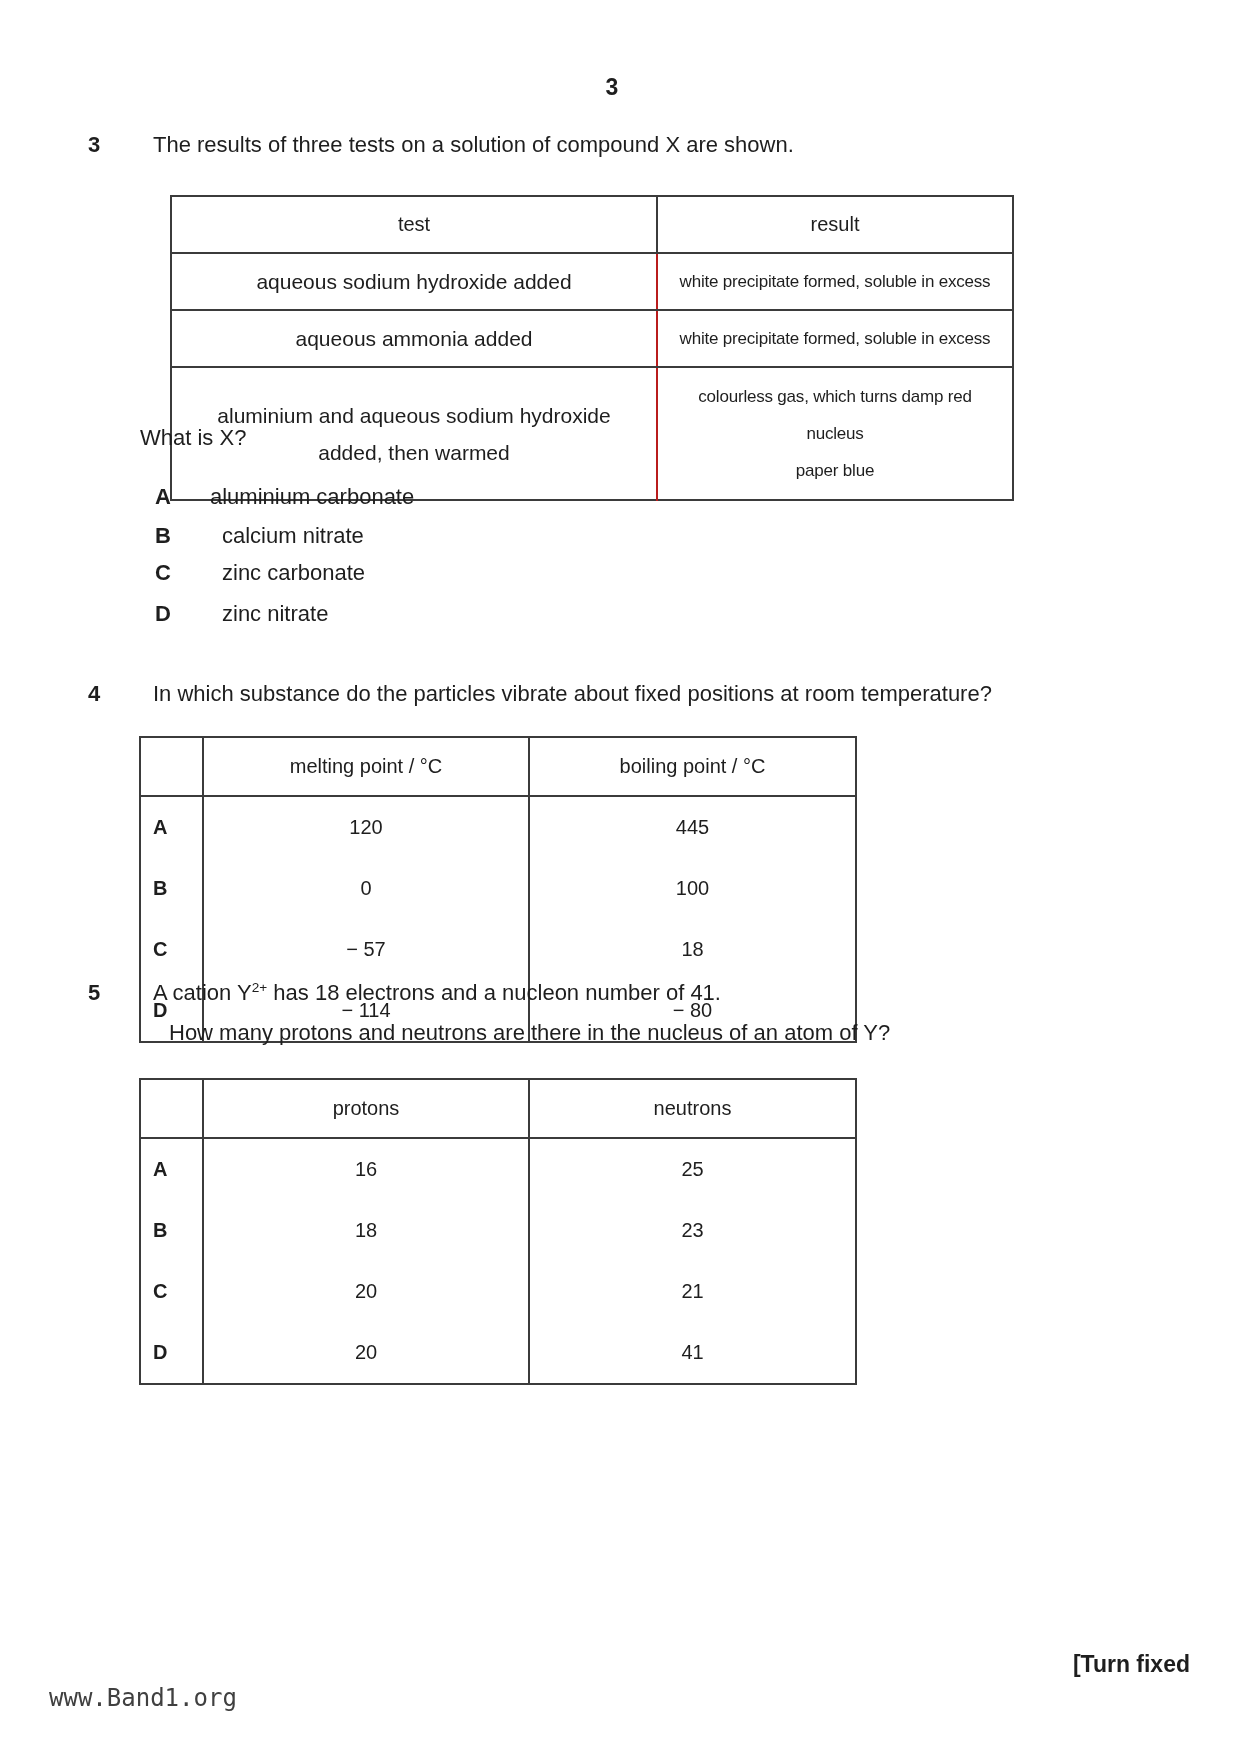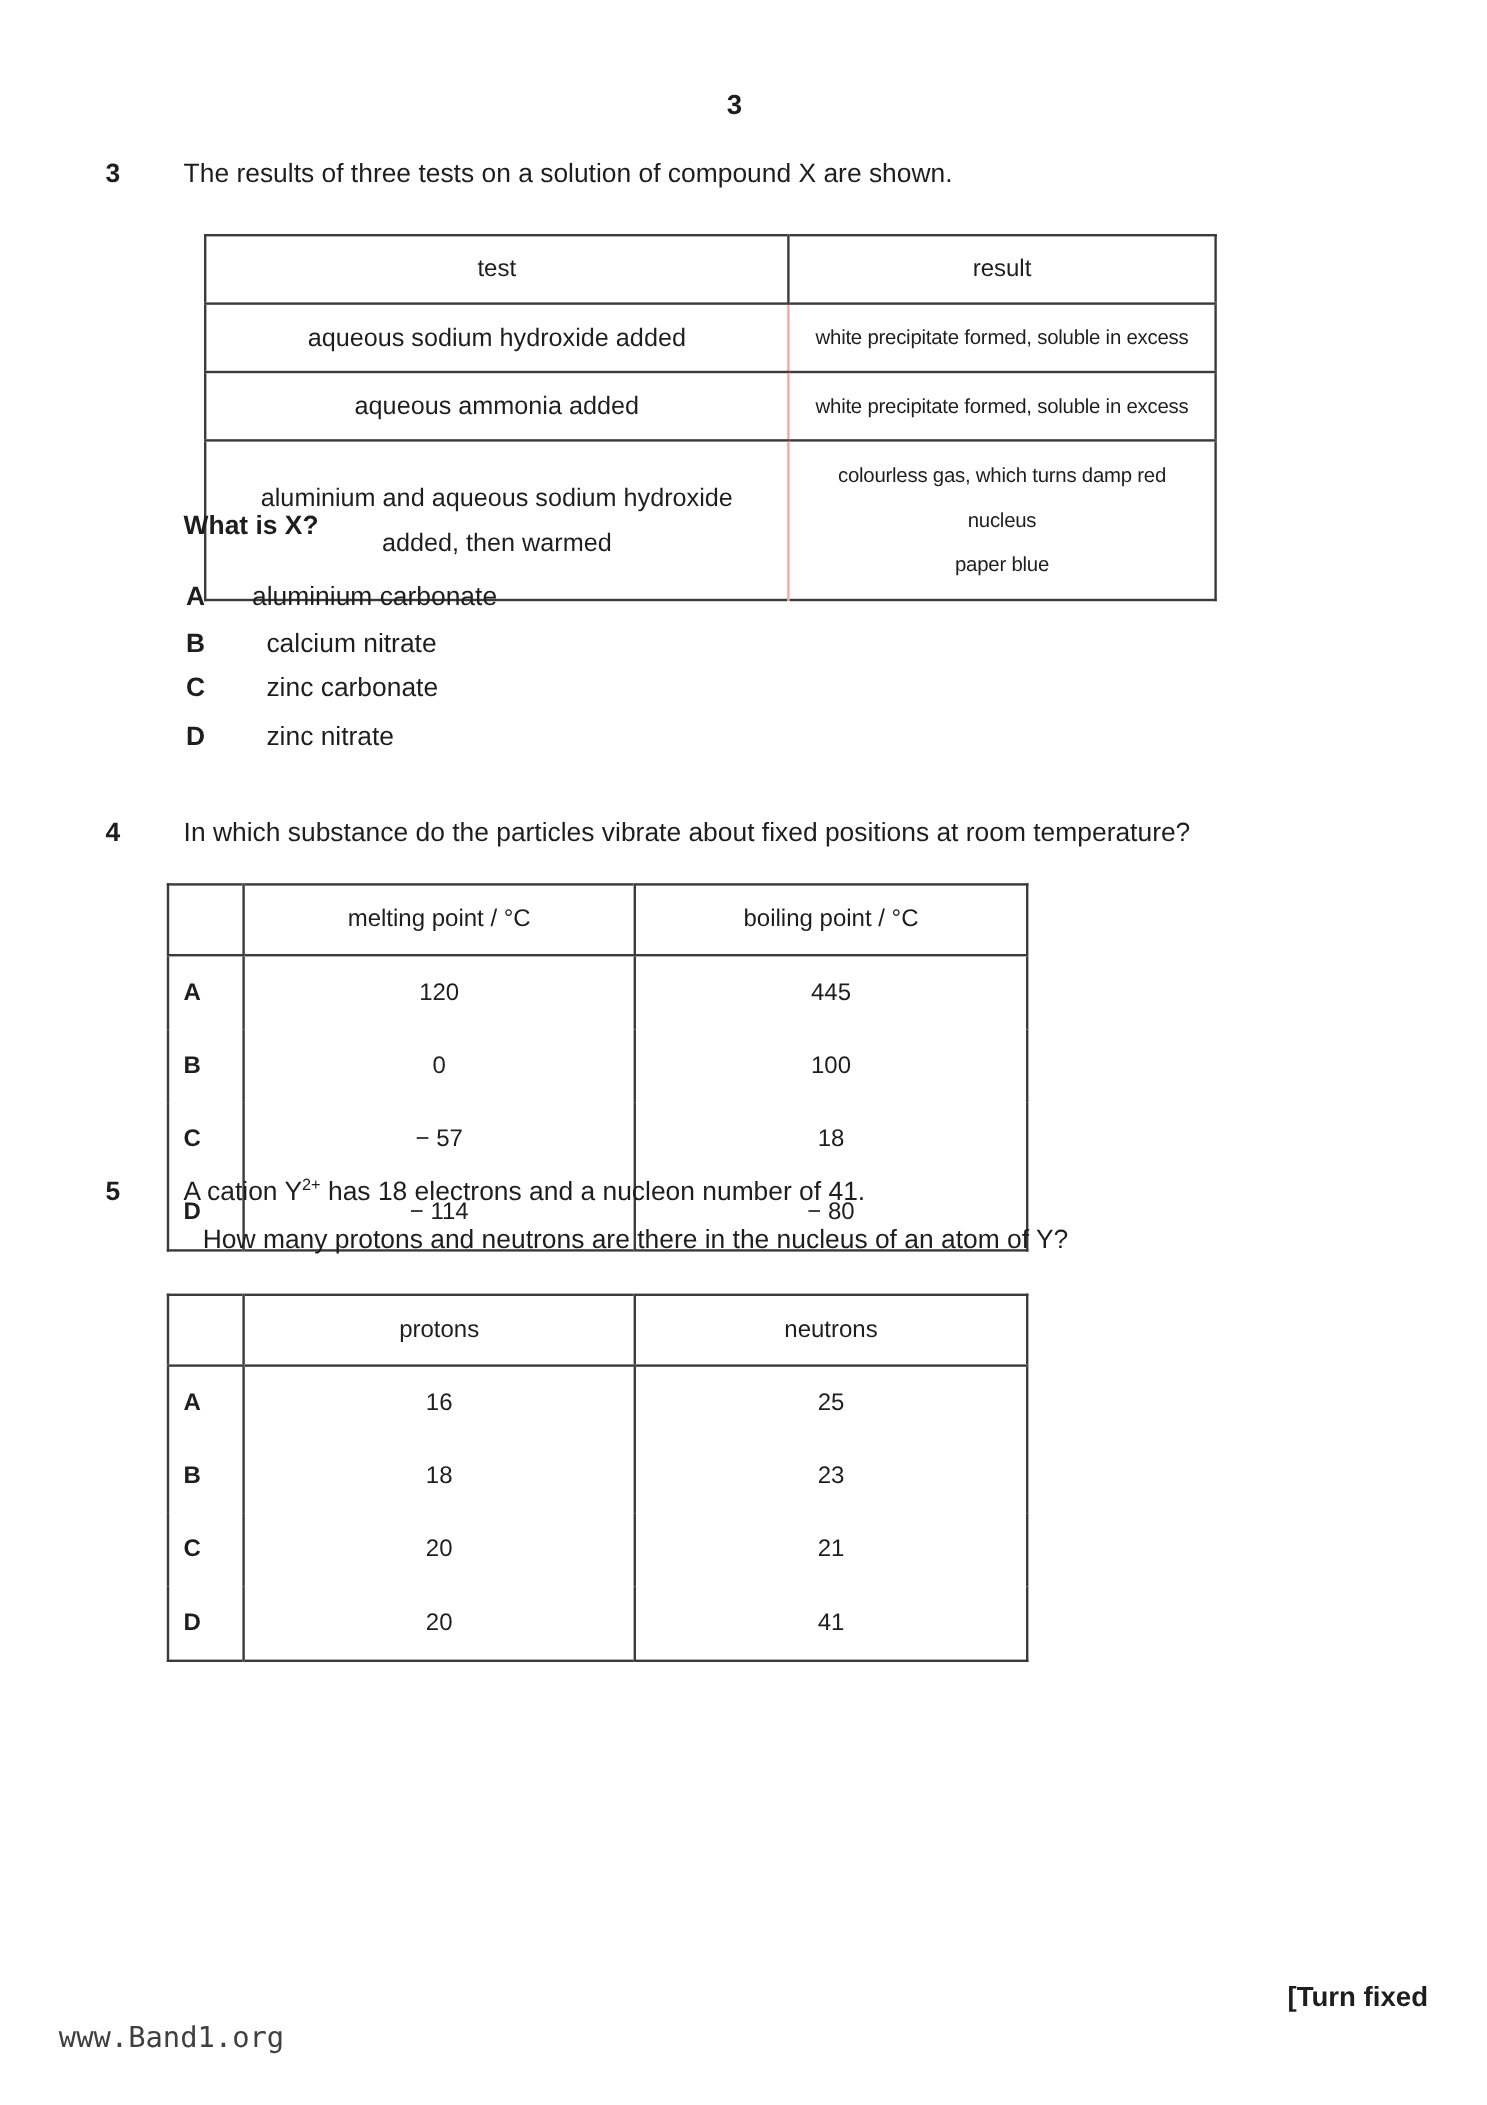--- a/index.html
+++ b/index.html
@@ -16,21 +16,21 @@
   
   table{border-collapse:collapse;table-layout:fixed;}
   .tbl{position:absolute;border:2px solid #3b3b3b;}
   .tbl th,.tbl td{border:0;padding:10px;text-align:center;vertical-align:middle;font-weight:normal;}
   .t1{left:170px;top:195px;width:842px;}
   .t1 col.c-test{width:486px;}
   .t1 col.c-result{width:356px;}
   .t1 th{height:35px;font-size:20px;border-bottom:2px solid #3b3b3b;}
   .t1 td{border-bottom:2px solid #3b3b3b;}
   .t1 tr:last-child td{border-bottom:0;}
-  .t1 .test-cell{height:35px;font-size:21px;border-right:2px solid #fca5a5;}
+  .t1 .test-cell{height:35px;font-size:21px;border-right:2px solid #b91c1c;}
   .t1 th:first-child{border-right:2px solid #3b3b3b;}
   .t1 .result-cell{height:35px;font-size:17px;letter-spacing:-0.2px;}
   .t1 .two-line{height:78px;line-height:37px;margin-left:20px;}
 
   
   .opt-letter{font-weight:bold;font-size:22px;}
   .opt-text{font-size:22px;}
 
   
   .t2{left:139px;top:736px;width:716px;}
@@ -82,21 +82,21 @@
         <div>added, then warmed</div>
       </td>
       <td class="result-cell two-line">
         <div>colourless gas, which turns damp red nucleus</div>
         <div>paper blue</div>
       </td>
     </tr>
   </tbody>
     </table>
 
-  <div class="abs q-stem" style="left:153px;top:425px;font-weight:bold;">What is X?</div>
+  <div class="abs q-stem" style="left:140px;top:425px;">What is X?</div>
 
   <div class="abs opt-letter" style="left:155px;top:484px;">A</div>
   <div class="abs opt-text" style="left:210px;top:484px;">aluminium carbonate</div>
   <div class="abs opt-letter" style="left:155px;top:523px;">B</div>
   <div class="abs opt-text" style="left:222px;top:523px;">calcium nitrate</div>
   <div class="abs opt-letter" style="left:155px;top:560px;">C</div>
   <div class="abs opt-text" style="left:222px;top:560px;">zinc carbonate</div>
   <div class="abs opt-letter" style="left:155px;top:601px;">D</div>
   <div class="abs opt-text" style="left:222px;top:601px;">zinc nitrate</div>
 

